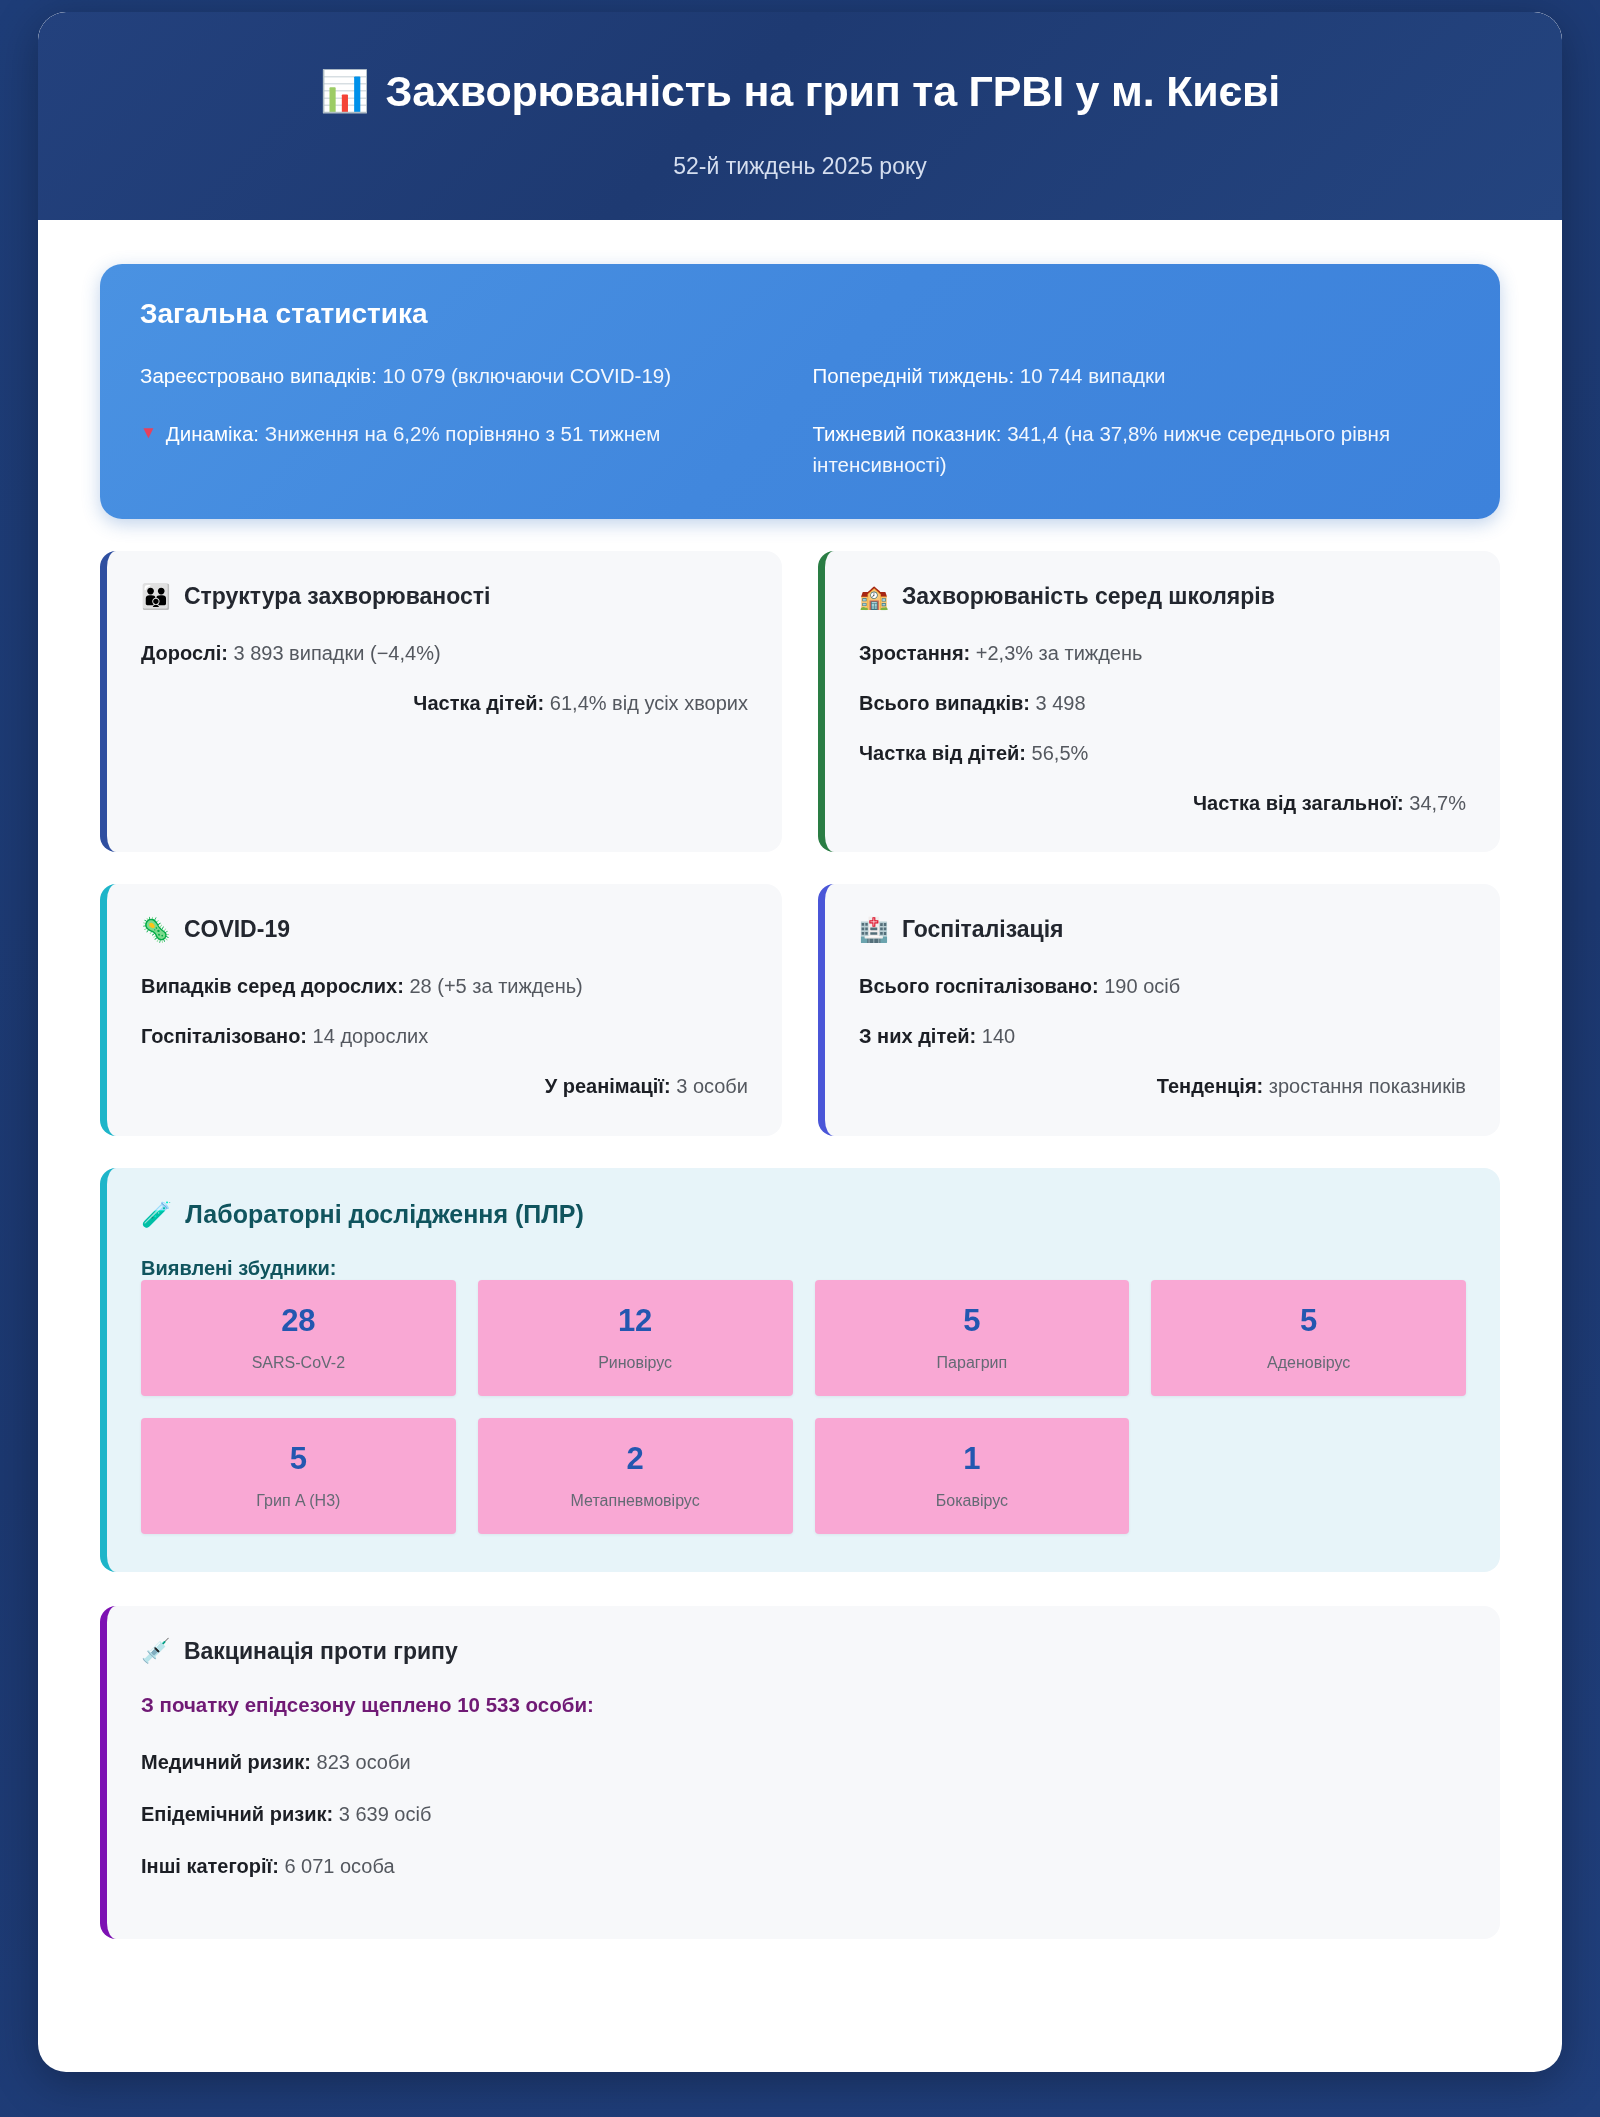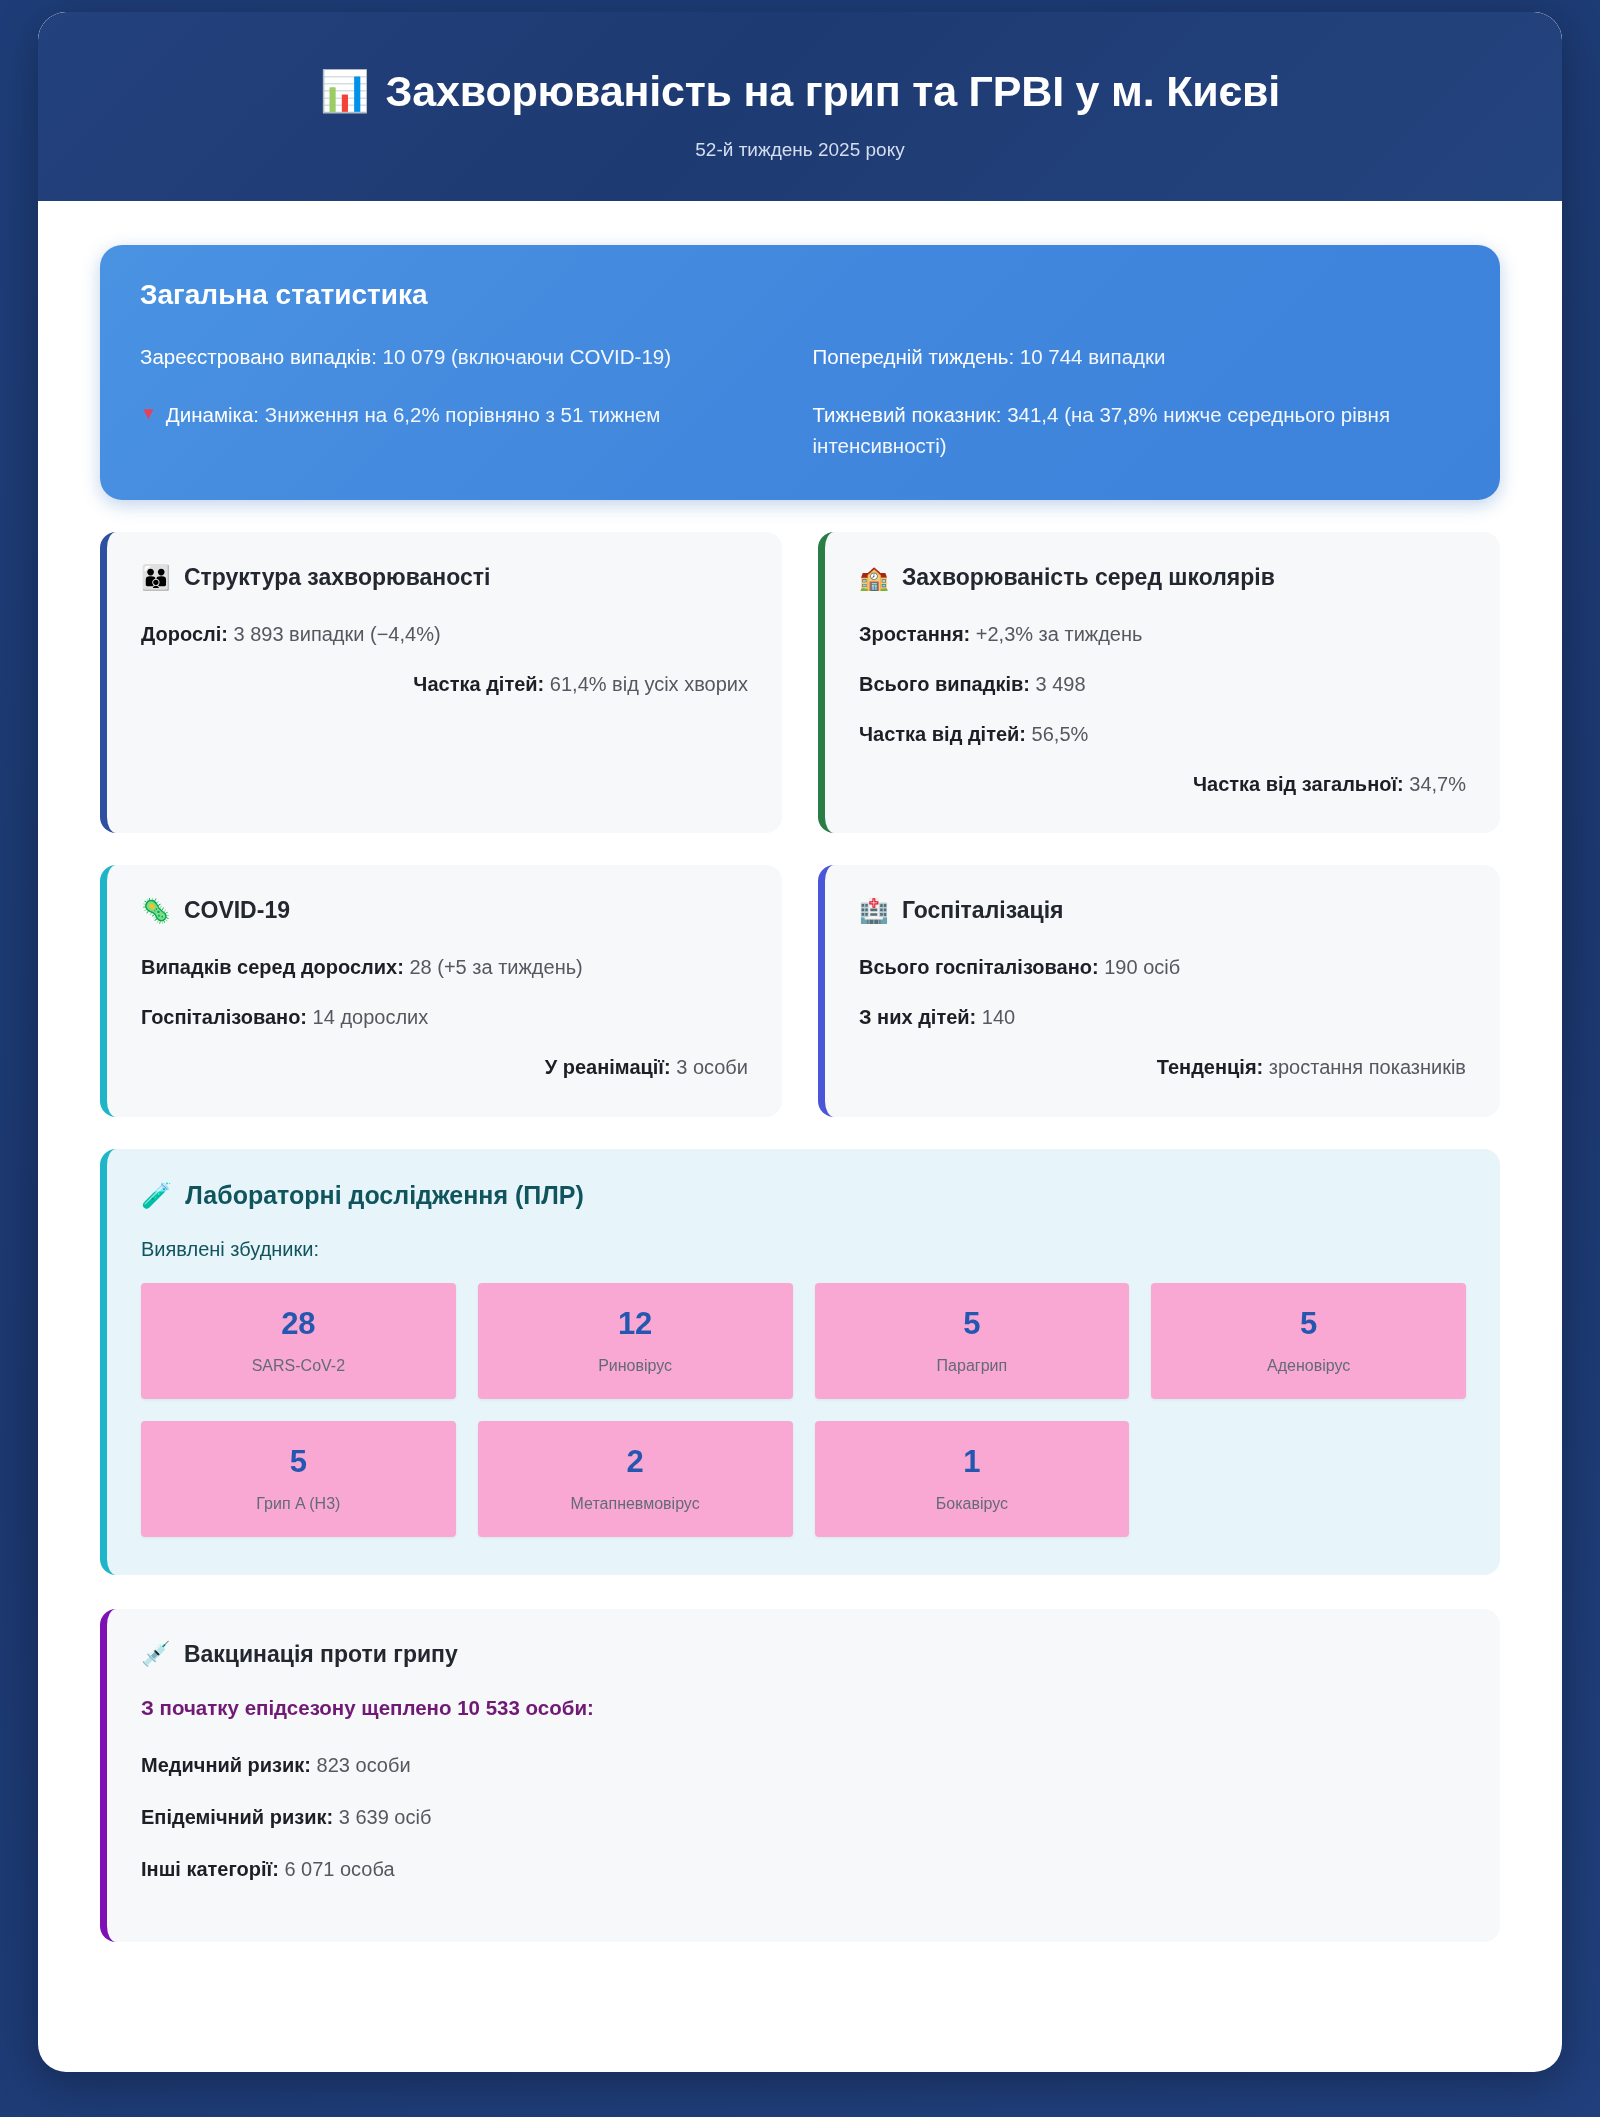--- a/index.html
+++ b/index.html
@@ -41,23 +41,23 @@
     font-weight: bold;
     letter-spacing: -0.2px;
     line-height: 1.18;
     display: flex;
     align-items: center;
     justify-content: center;
     gap: 16px;
   }
   .header h1 .hdr-emoji { font-size: 40px; line-height: 1; }
   .header .subtitle {
-    margin-top: 22px;
+    margin-top: 36px;
     color: #d5deef;
-    font-size: 19px;
+    font-size: 23px;
     font-weight: normal;
   }
 
   
   .content { padding: 44px 62px 72px 62px; }
 
   
   .summary {
     background: linear-gradient(135deg, #4a92e2 0%, #4187dd 50%, #3d82db 100%);
     border-radius: 22px;
@@ -147,23 +147,22 @@
     font-weight: bold;
     color: #10545e;
     display: flex;
     align-items: center;
     gap: 13px;
     margin-bottom: 28px;
   }
   .lab h3 .c-emoji { font-size: 25px; line-height: 1; }
   .lab .lab-label {
     font-size: 20px;
-    font-weight: normal;
+    font-weight: bold;
     color: #10545e;
-    margin-bottom: 22px;
   }
   .tiles {
     display: grid;
     grid-template-columns: repeat(4, 1fr);
     gap: 22px;
   }
   .tile {
     background: #f9a8d4;
     border-radius: 4px;
     padding: 24px 10px 22px 10px;

